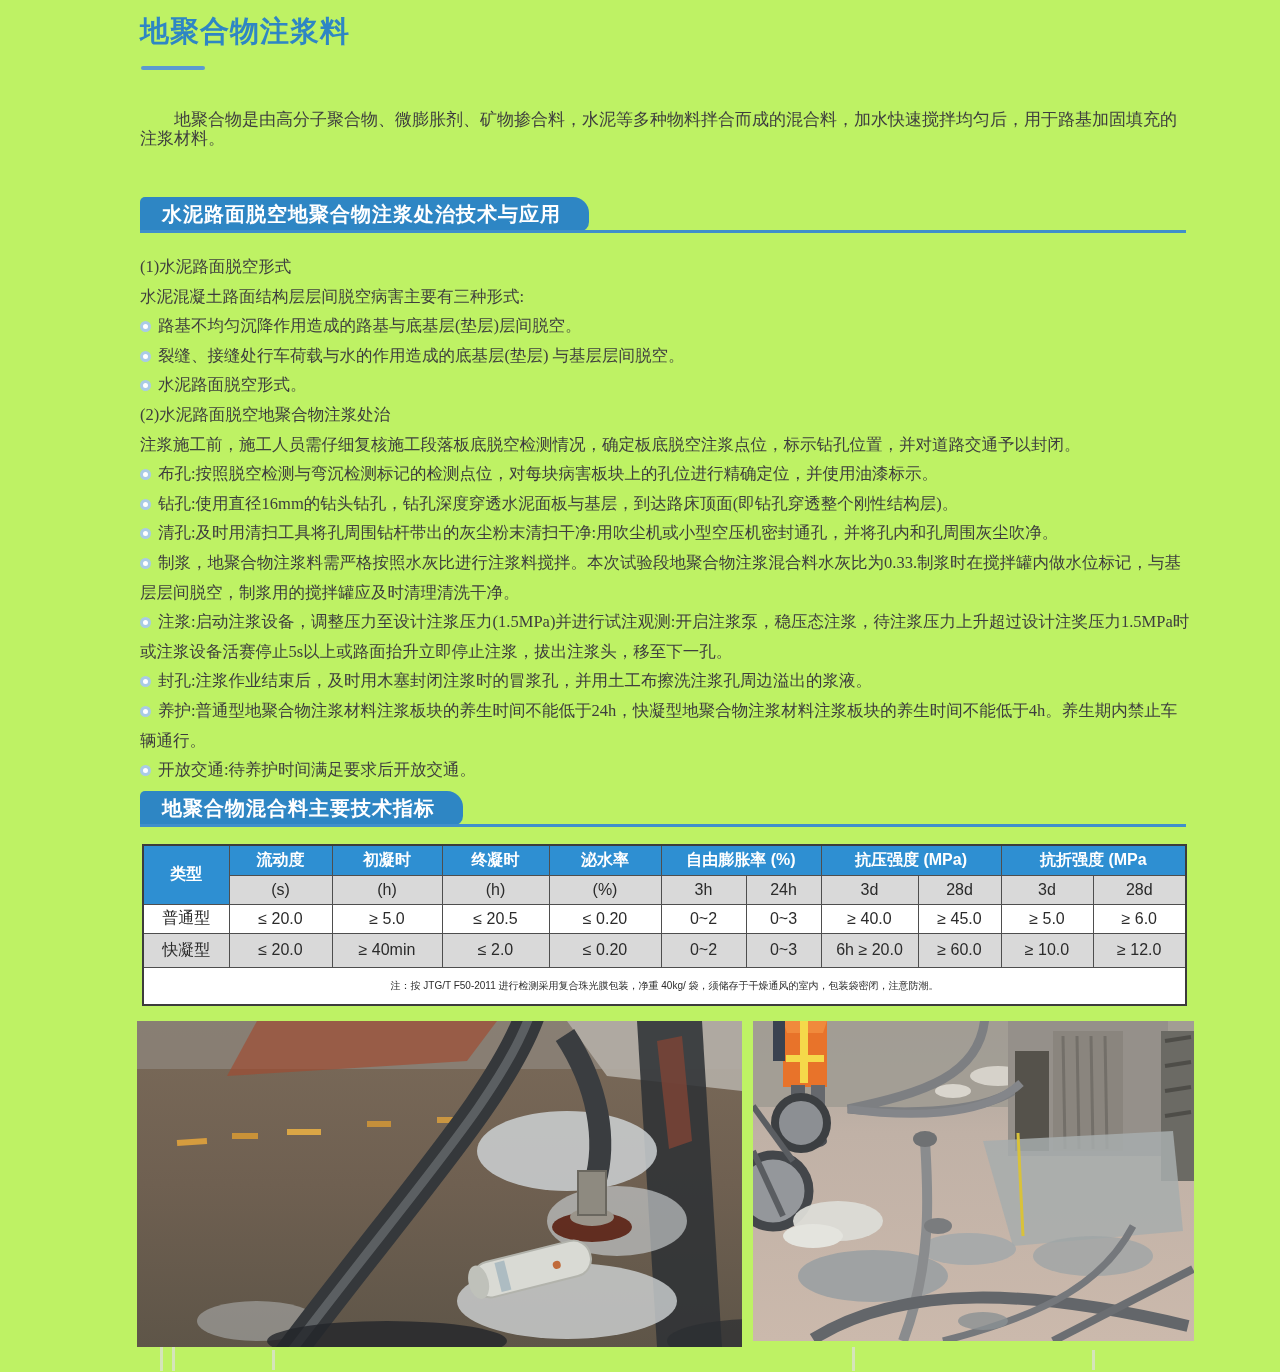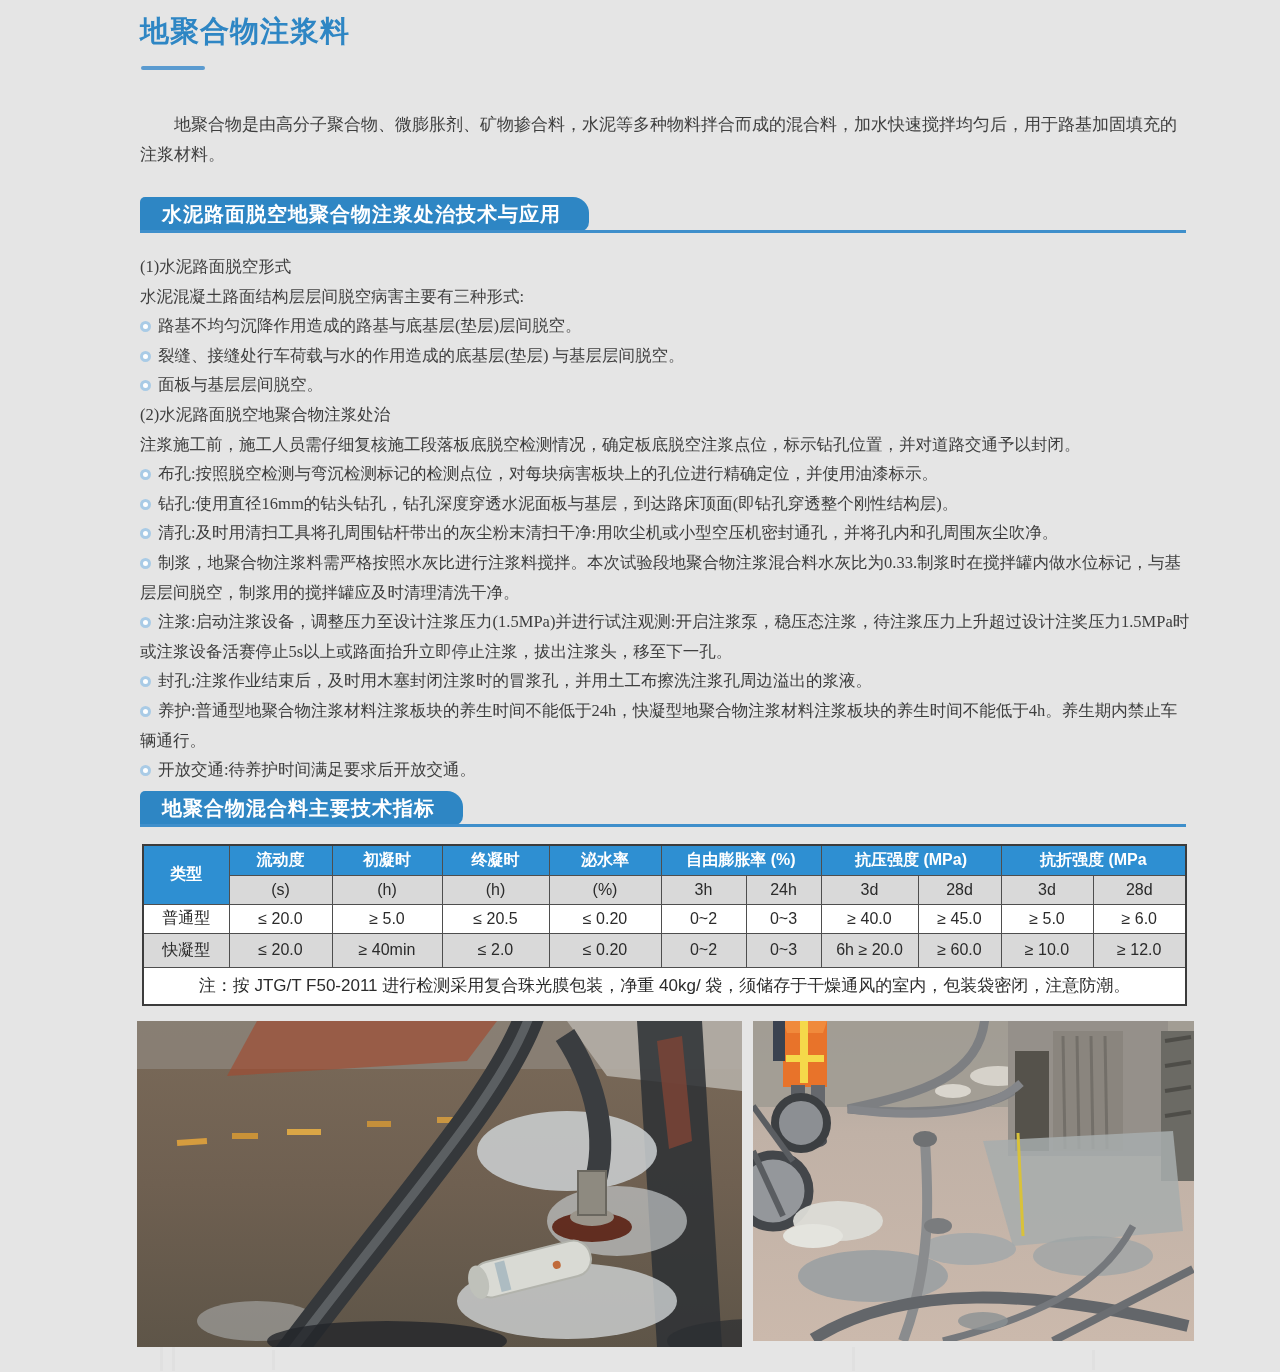--- a/index.html
+++ b/index.html
@@ -1,26 +1,26 @@
 <!DOCTYPE html>
 <html><head>
 <meta charset="utf-8">
 <style>
   * { margin:0; padding:0; box-sizing:border-box; }
   html,body { width:1280px; height:1372px; background:#ffffff; overflow:hidden;
     font-family:"Liberation Sans","DejaVu Sans",sans-serif; }
-  .page { position:relative; width:1280px; height:1372px; background:#e5e5e5; }
+  .page { position:relative; width:1280px; height:1372px; background:#bef264; }
 
   .page-title { position:absolute; left:140px; top:12px; font-size:29px; font-weight:bold;
     color:#2e86c4; letter-spacing:1px; }
   .title-underline { position:absolute; left:141px; top:66px; width:64px; height:4px;
     background:#5b9bd0; border-radius:2px; }
 
   .intro { position:absolute; left:140px; top:110px; width:1046px; font-size:17px;
-    line-height:30px; color:#3e3e3e; text-indent:2em; }
+    line-height:19px; color:#3e3e3e; text-indent:2em; }
 
   .banner { position:absolute; left:140px; height:35px; background:#2e86c4; color:#fff;
     font-size:20px; font-weight:bold; line-height:35px; padding:0 28px 0 22px;
     border-radius:5px 16px 10px 0; letter-spacing:1px; }
   .banner1 { top:197px;padding-left:22px; }
   .banner2 { top:791px;text-align:right; }
   .banner-line { position:absolute; left:140px; width:1046px; height:3px; background:#3f8fcb; }
   .line1 { top:230px; }
   .line2 { top:824px; }
 
@@ -31,21 +31,21 @@
 
   .spec-table { position:absolute; left:142px; top:844px; width:1043px;
     border-collapse:collapse; table-layout:fixed; border:2px solid #3c3c3c; }
   .spec-table th, .spec-table td { border:1px solid #4e4e4e; text-align:center;
     vertical-align:middle; font-size:16px; color:#2b2b2b; padding:0 2px; }
   .spec-table tr.h1 th { background:#2e8fd2; color:#ffffff; font-weight:bold; height:30px; }
   .spec-table th.type-cell { background:#2e8fd2; color:#fff; font-weight:bold; }
   .spec-table tr.h2 td { background:#d9d9d9; height:29px; }
   .spec-table tr.r1 td { background:#ffffff; height:29px; }
   .spec-table tr.r2 td { background:#d9d9d9; height:34px; }
-  .spec-table tr.note-row td { background:#ffffff; height:38px; font-size:17px; }
+  .spec-table tr.note-row td { background:#ffffff; height:38px; font-size:10px; }
 
   .photos { position:absolute; left:137px; top:1021px; width:1060px; height:330px; }
   .photo { position:absolute; top:0; }
   .photo-left { left:0; }
   .photo-right { left:616px; }
 
   .artifact { position:absolute; width:3px; background:#dedede; opacity:.7; }
 </style>
 </head>
 <body>
@@ -58,21 +58,21 @@
   <div class="intro">地聚合物是由高分子聚合物、微膨胀剂、矿物掺合料，水泥等多种物料拌合而成的混合料，加水快速搅拌均匀后，用于路基加固填充的注浆材料。</div>
 
   <div class="banner banner1">水泥路面脱空地聚合物注浆处治技术与应用</div>
   <div class="banner-line line1"></div>
 
   <div class="body-text">
     <div class="tline"><span>(1)水泥路面脱空形式</span></div>
     <div class="tline"><span>水泥混凝土路面结构层层间脱空病害主要有三种形式:</span></div>
     <div class="tline"><span class="ring"></span><span>路基不均匀沉降作用造成的路基与底基层(垫层)层间脱空。</span></div>
     <div class="tline"><span class="ring"></span><span>裂缝、接缝处行车荷载与水的作用造成的底基层(垫层) 与基层层间脱空。</span></div>
-    <div class="tline"><span class="ring"></span><span>面板与基层层间脱空。</span></div>
+    <div class="tline"><span class="ring"></span><span>水泥路面脱空形式。</span></div>
     <div class="tline"><span>(2)水泥路面脱空地聚合物注浆处治</span></div>
     <div class="tline"><span>注浆施工前，施工人员需仔细复核施工段落板底脱空检测情况，确定板底脱空注浆点位，标示钻孔位置，并对道路交通予以封闭。</span></div>
     <div class="tline"><span class="ring"></span><span>布孔:按照脱空检测与弯沉检测标记的检测点位，对每块病害板块上的孔位进行精确定位，并使用油漆标示。</span></div>
     <div class="tline"><span class="ring"></span><span>钻孔:使用直径16mm的钻头钻孔，钻孔深度穿透水泥面板与基层，到达路床顶面(即钻孔穿透整个刚性结构层)。</span></div>
     <div class="tline"><span class="ring"></span><span>清孔:及时用清扫工具将孔周围钻杆带出的灰尘粉末清扫干净:用吹尘机或小型空压机密封通孔，并将孔内和孔周围灰尘吹净。</span></div>
     <div class="tline"><span class="ring"></span><span>制浆，地聚合物注浆料需严格按照水灰比进行注浆料搅拌。本次试验段地聚合物注浆混合料水灰比为0.33.制浆时在搅拌罐内做水位标记，与基层层间脱空，制浆用的搅拌罐应及时清理清洗干净。</span></div>
     <div class="tline"><span class="ring"></span><span>注浆:启动注浆设备，调整压力至设计注浆压力(1.5MPa)并进行试注观测:开启注浆泵，稳压态注浆，待注浆压力上升超过设计注奖压力1.5MPa时或注浆设备活赛停止5s以上或路面抬升立即停止注浆，拔出注浆头，移至下一孔。</span></div>
     <div class="tline"><span class="ring"></span><span>封孔:注浆作业结束后，及时用木塞封闭注浆时的冒浆孔，并用土工布擦洗注浆孔周边溢出的浆液。</span></div>
     <div class="tline"><span class="ring"></span><span>养护:普通型地聚合物注浆材料注浆板块的养生时间不能低于24h，快凝型地聚合物注浆材料注浆板块的养生时间不能低于4h。养生期内禁止车辆通行。</span></div>
     <div class="tline"><span class="ring"></span><span>开放交通:待养护时间满足要求后开放交通。</span></div>

